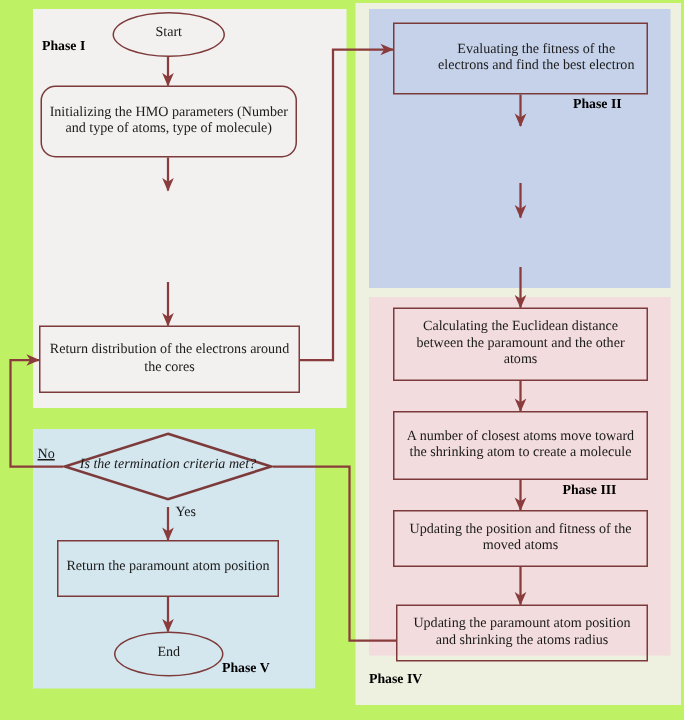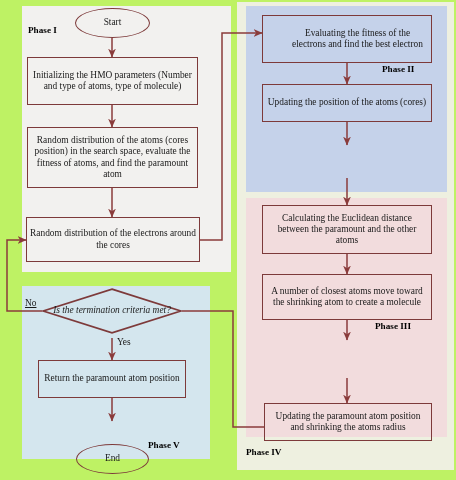--- a/index.html
+++ b/index.html
@@ -133,68 +133,65 @@
     <g stroke="#8a3b3b" stroke-width="1.5" fill="none">
 
       <path d="M182,311 L233,311 L233,427 L264,427"></path>
     </g>
   </svg>
 
   <div class="node ellipse" id="n-start" style="left:75px; top:8px; width:75px; height:30px;">
     <span>Start</span>
   </div>
 
-  <div class="node" id="n-init" style="left:27px; top:57px; width:171px; height:48px;">
+  <div class="node" id="n-init" style="left:27px; top:57px; width:171px; height:48px;border-radius:10px;">
     <span>Initializing the HMO parameters (Number and type of atoms, type of molecule)</span>
   </div>
 
-  <div class="node" id="n-random-atoms" style="left:27px; top:127px; width:171px; height:61px;">
-    <span>Random distribution of the atoms (cores position) in the search space, evaluate the fitness of atoms, and find the paramount atom</span>
-  </div>
 
   <div class="node" id="n-random-electrons" style="left:26px; top:217px; width:174px; height:45px;">
-    <span>Random distribution of the electrons around the cores</span>
+    <span>Return distribution of the electrons around the cores</span>
   </div>
 
   <div class="node" id="n-eval-electrons" style="left:262px; top:15px; width:170px; height:48px;padding-left:24px;">
     <span>Evaluating the fitness of the electrons and find the best electron</span>
   </div>
 
-  <div class="node" id="n-update-cores" style="left:262px; top:84px; width:170px; height:38px;">
-    <span>Updating the position of the atoms (cores)</span>
-  </div>
 
 
   <div class="node" id="n-euclidean" style="left:262px; top:205px; width:170px; height:49px;">
     <span>Calculating the Euclidean distance between the paramount and the other atoms</span>
   </div>
 
   <div class="node" id="n-closest-atoms" style="left:262px; top:274px; width:170px; height:46px;">
     <span>A number of closest atoms move toward the shrinking atom to create a molecule</span>
   </div>
 
+  <div class="node" id="n-update-moved" style="left:262px; top:340px; width:170px; height:38px;">
+    <span>Updating the position and fitness of the moved atoms</span>
+  </div>
 
   <div class="node" id="n-shrink" style="left:264px; top:403px; width:168px; height:38px;">
     <span>Updating the paramount atom position and shrinking the atoms radius</span>
   </div>
 
   <div class="node diamond" id="n-termination" style="left:42px; top:288px; width:140px; height:46px;">
     <span class="diamond-shape">
       <svg viewBox="0 0 140 46" preserveAspectRatio="none">
         <polygon points="70,1.2 138.8,23 70,44.8 1.2,23" fill="none" stroke="#7d3a3a" stroke-width="1.8" vector-effect="non-scaling-stroke"></polygon>
       </svg>
     </span>
     <span class="diamond-label">Is the termination criteria met?</span>
   </div>
 
   <div class="node" id="n-return" style="left:38px; top:360px; width:148px; height:38px;">
     <span>Return the paramount atom position</span>
   </div>
 
-  <div class="node ellipse" id="n-end" style="left:76px; top:444px; width:73px; height:30px;">
+  <div class="node ellipse" id="n-end" style="left:76px; top:421px; width:73px; height:30px;">
     <span>End</span>
   </div>
 
   <span class="edge-label" style="left:25px; top:298px;text-decoration:underline;">No</span>
   <span class="edge-label" style="left:117px; top:337px;">Yes</span>
 
   <span class="phase-label" style="left:28px; top:25px;">Phase I</span>
   <span class="phase-label" style="left:382px; top:64px;">Phase II</span>
   <span class="phase-label" style="left:375px; top:321px;">Phase III</span>
   <span class="phase-label" style="left:246px; top:447px;">Phase IV</span>

